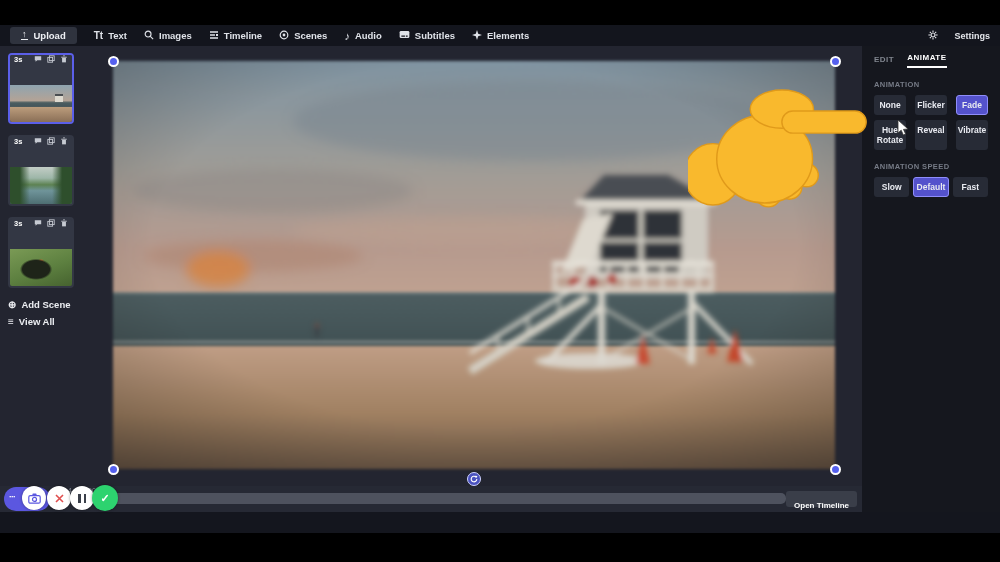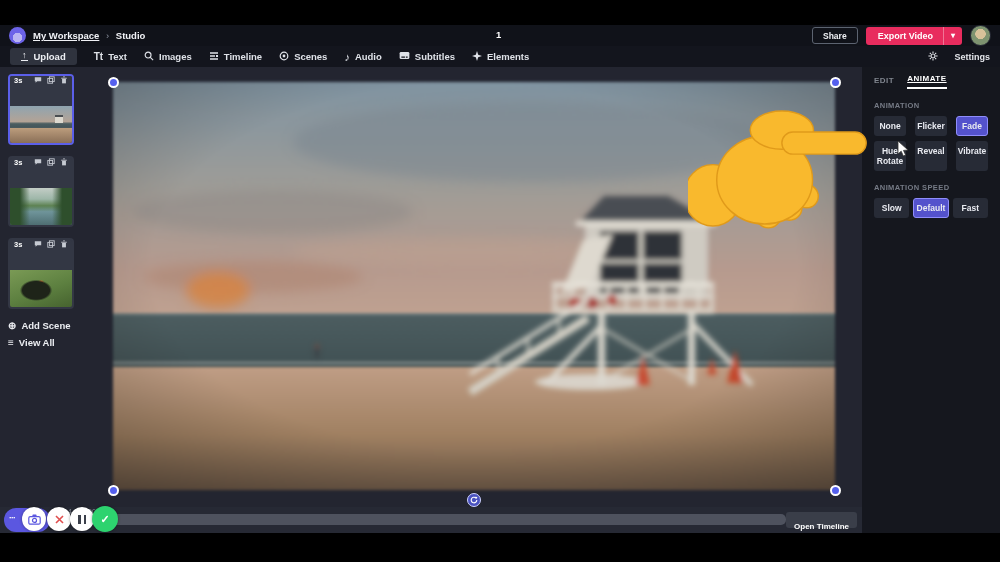--- a/index.html
+++ b/index.html
@@ -78,51 +78,33 @@
   .cbtn { position:absolute; top:0; width:24px; height:24px; border-radius:50%; background:#fff; z-index:3; display:flex; align-items:center; justify-content:center; box-shadow:0 0 3px rgba(0,0,0,.4); }
   .cbtn svg { display:block; }
   .pausebars { display:flex; gap:3px; }
   .pausebars i { width:2.5px; height:9px; background:#3a3f4a; }
   .cbtn.green { background:#2dd36f; width:26px; height:26px; top:-1px; color:#fff; font-size:11px; font-weight:bold; }
 
   
   .rightpanel { width:138px; background:#15171e; padding:7px 12px 0; }
   .ptabs { display:flex; gap:13px; align-items:flex-end;text-align:right; }
   .ptab { font-size:8px; font-weight:bold; letter-spacing:.5px; color:#81868f; padding-bottom:4px; }
-  .ptab.active { color:#fff; border-bottom:2px solid #fff;text-decoration:underline; }
+  .ptab.active { color:#fff; border-bottom:2px solid #fff; }
   .plabel { color:#767b86; font-size:7.5px; font-weight:bold; letter-spacing:.4px; margin:12px 0 6px; }
   .agrid { display:grid; grid-template-columns:1fr 1fr 1fr; gap:5px 9px; }
   .pbtn { background:#272b36; color:#e8eaf0; font-size:8.5px; font-weight:bold; text-align:center; padding:4px 0; border-radius:3px; border:1px solid transparent; }
   .pbtn.selected { background:#5452cc; border-color:#8f8dfb; }
   .speedrow { display:flex; gap:4px; }
   .speedrow .pbtn { flex:1; }
 </style>
 </head>
 <body>
 
 <div class="app">
 
-  <div class="topbar">
-    <div class="logo"></div>
-    <div class="crumb">
-      <span class="ws">My Workspace</span>
-      <span class="sep">›</span>
-      <span>Studio</span>
-    </div>
-    <div class="scene-num">1</div>
-    <div class="top-right">
-      <button class="share-btn">Share</button>
-      <div class="export-btn">
-        <span class="lbl">Export Video</span>
-        <span class="div"></span>
-        <span class="chev">▾</span>
-      </div>
-      <div class="avatar"></div>
-    </div>
-  </div>
 
   <div class="toolbar">
     <div class="upload-btn">
       <span class="up-ico">↑</span>
       <span>Upload</span>
     </div>
     <div class="tool">
       <span class="tt">Tt</span>
       <span>Text</span>
     </div>

